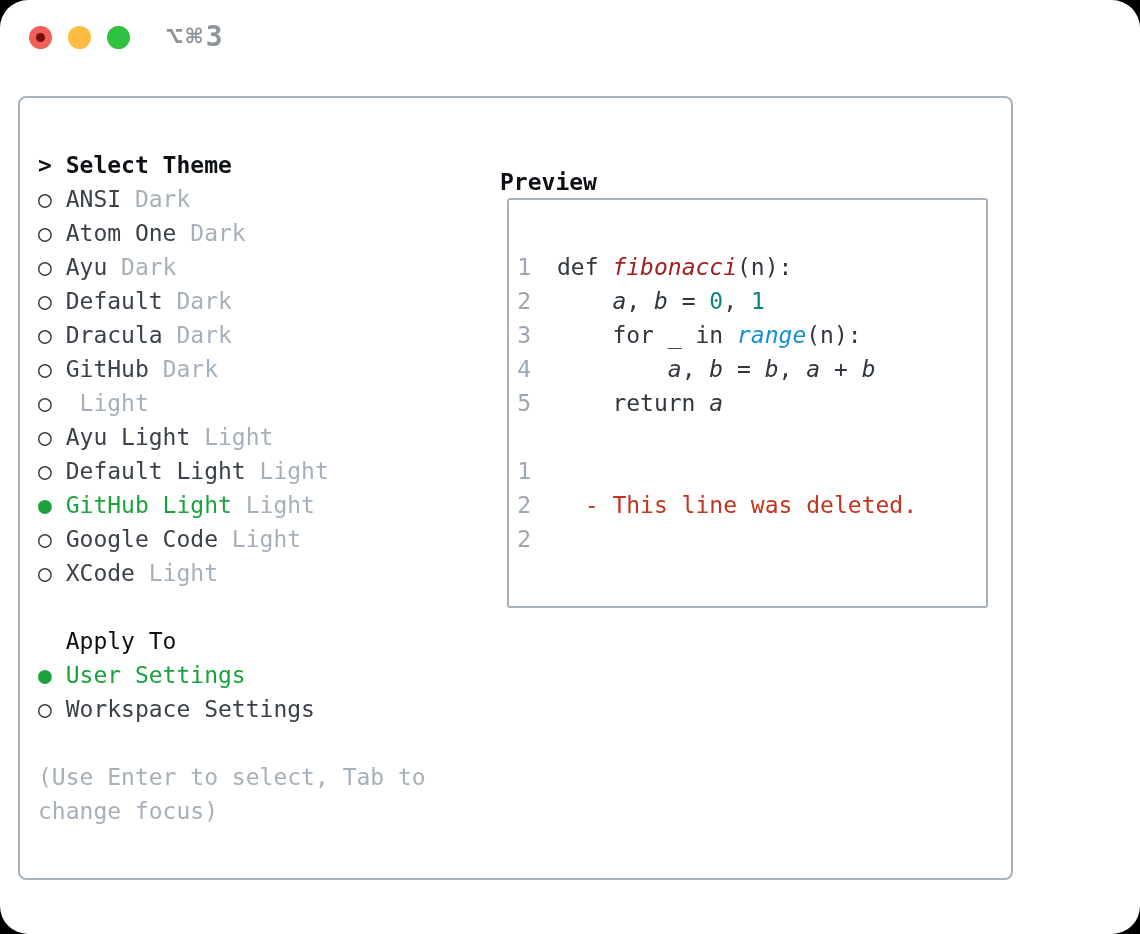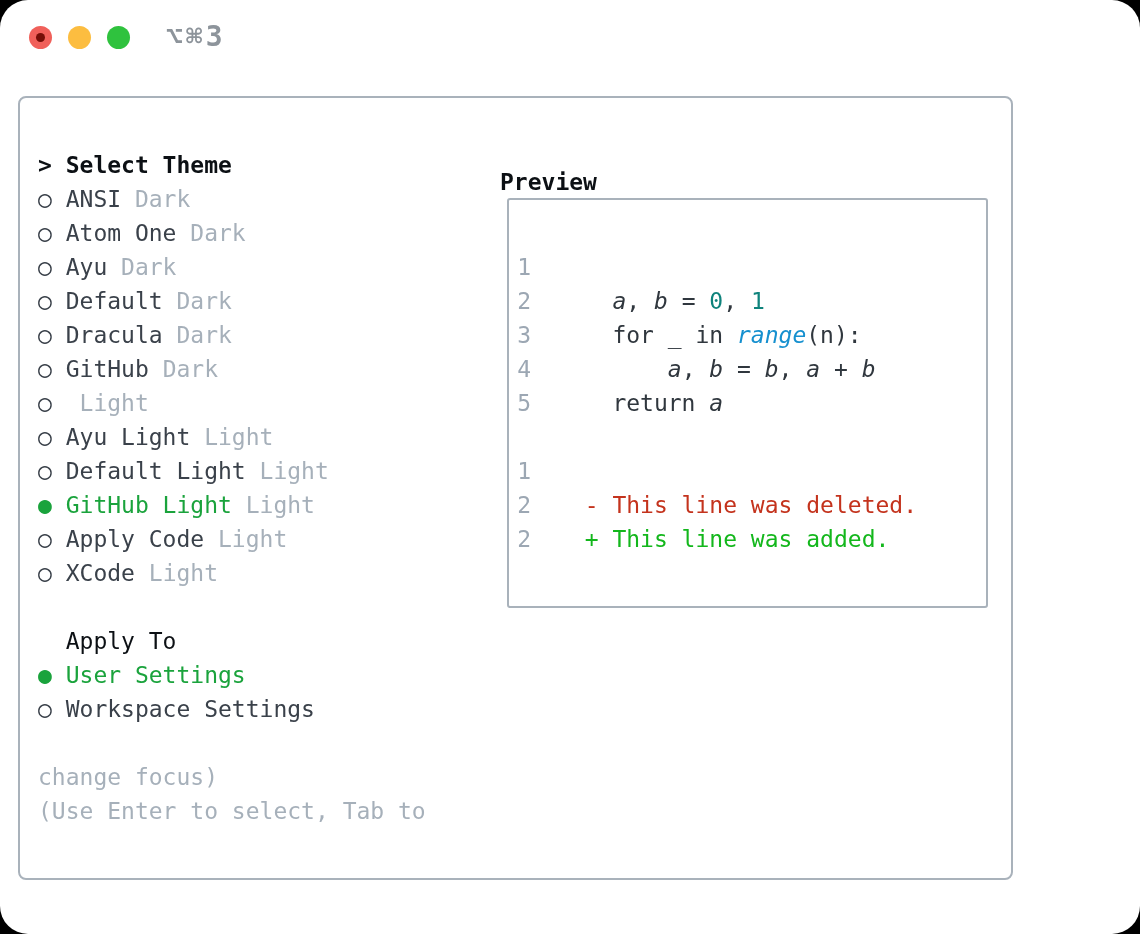--- a/index.html
+++ b/index.html
@@ -91,39 +91,39 @@
         <div class="row"><span class="marker">○</span><span class="name">ANSI</span><span class="tag">Dark</span></div>
         <div class="row"><span class="marker">○</span><span class="name">Atom One</span><span class="tag">Dark</span></div>
         <div class="row"><span class="marker">○</span><span class="name">Ayu</span><span class="tag">Dark</span></div>
         <div class="row"><span class="marker">○</span><span class="name">Default</span><span class="tag">Dark</span></div>
         <div class="row"><span class="marker">○</span><span class="name">Dracula</span><span class="tag">Dark</span></div>
         <div class="row"><span class="marker">○</span><span class="name">GitHub</span><span class="tag">Dark</span></div>
         <div class="row"><span class="marker">○</span><span class="tag">Light</span></div>
         <div class="row"><span class="marker">○</span><span class="name">Ayu Light</span><span class="tag">Light</span></div>
         <div class="row"><span class="marker">○</span><span class="name">Default Light</span><span class="tag">Light</span></div>
         <div class="row"><span class="marker sel">●</span><span class="name sel">GitHub Light</span><span class="tag">Light</span></div>
-        <div class="row"><span class="marker">○</span><span class="name">Apply Code</span><span class="tag">Light</span></div>
+        <div class="row"><span class="marker">○</span><span class="name">Google Code</span><span class="tag">Light</span></div>
         <div class="row"><span class="marker">○</span><span class="name">XCode</span><span class="tag">Light</span></div>
         <div class="row blank"></div>
         <div class="row"><span class="marker"></span><span class="apply">Apply To</span></div>
         <div class="row"><span class="marker sel">●</span><span class="name sel">User Settings</span></div>
         <div class="row"><span class="marker">○</span><span class="name">Workspace Settings</span></div>
         <div class="row blank"></div>
+        <div class="row help"><span>(Use Enter to select, Tab to</span></div>
         <div class="row help"><span>change focus)</span></div>
-        <div class="row help"><span>(Use Enter to select, Tab to</span></div>
       </div>
 
     <div class="preview-header">Preview</div>
     <div class="preview-box">
       <div id="code-lines">
-          <div class="code-row"><span class="ln">1</span></div>
+          <div class="code-row"><span class="ln">1</span><span class="code"><span>def </span><span class="c-fn">fibonacci</span><span>(n):</span></span></div>
           <div class="code-row"><span class="ln">2</span><span class="code"><span>    </span><span class="c-var">a</span><span>, </span><span class="c-var">b</span><span> = </span><span class="c-num">0</span><span>, </span><span class="c-num">1</span></span></div>
           <div class="code-row"><span class="ln">3</span><span class="code"><span>    for _ in </span><span class="c-blt">range</span><span>(n):</span></span></div>
           <div class="code-row"><span class="ln">4</span><span class="code"><span>        </span><span class="c-var">a</span><span>, </span><span class="c-var">b</span><span> = </span><span class="c-var">b</span><span>, </span><span class="c-var">a</span><span> + </span><span class="c-var">b</span></span></div>
           <div class="code-row"><span class="ln">5</span><span class="code"><span>    return </span><span class="c-var">a</span></span></div>
           <div class="code-row"><span class="ln"></span><span class="code"></span></div>
           <div class="code-row"><span class="ln">1</span></div>
           <div class="code-row"><span class="ln">2</span><span class="code"><span class="c-del">  - This line was deleted.</span></span></div>
-          <div class="code-row"><span class="ln">2</span><span class="code"><span class="c-add">  + This line was added.</span></span></div>
+          <div class="code-row"><span class="ln">2</span></div>
         </div>
     </div>
   </div>
 </div>
 
 </body></html>

